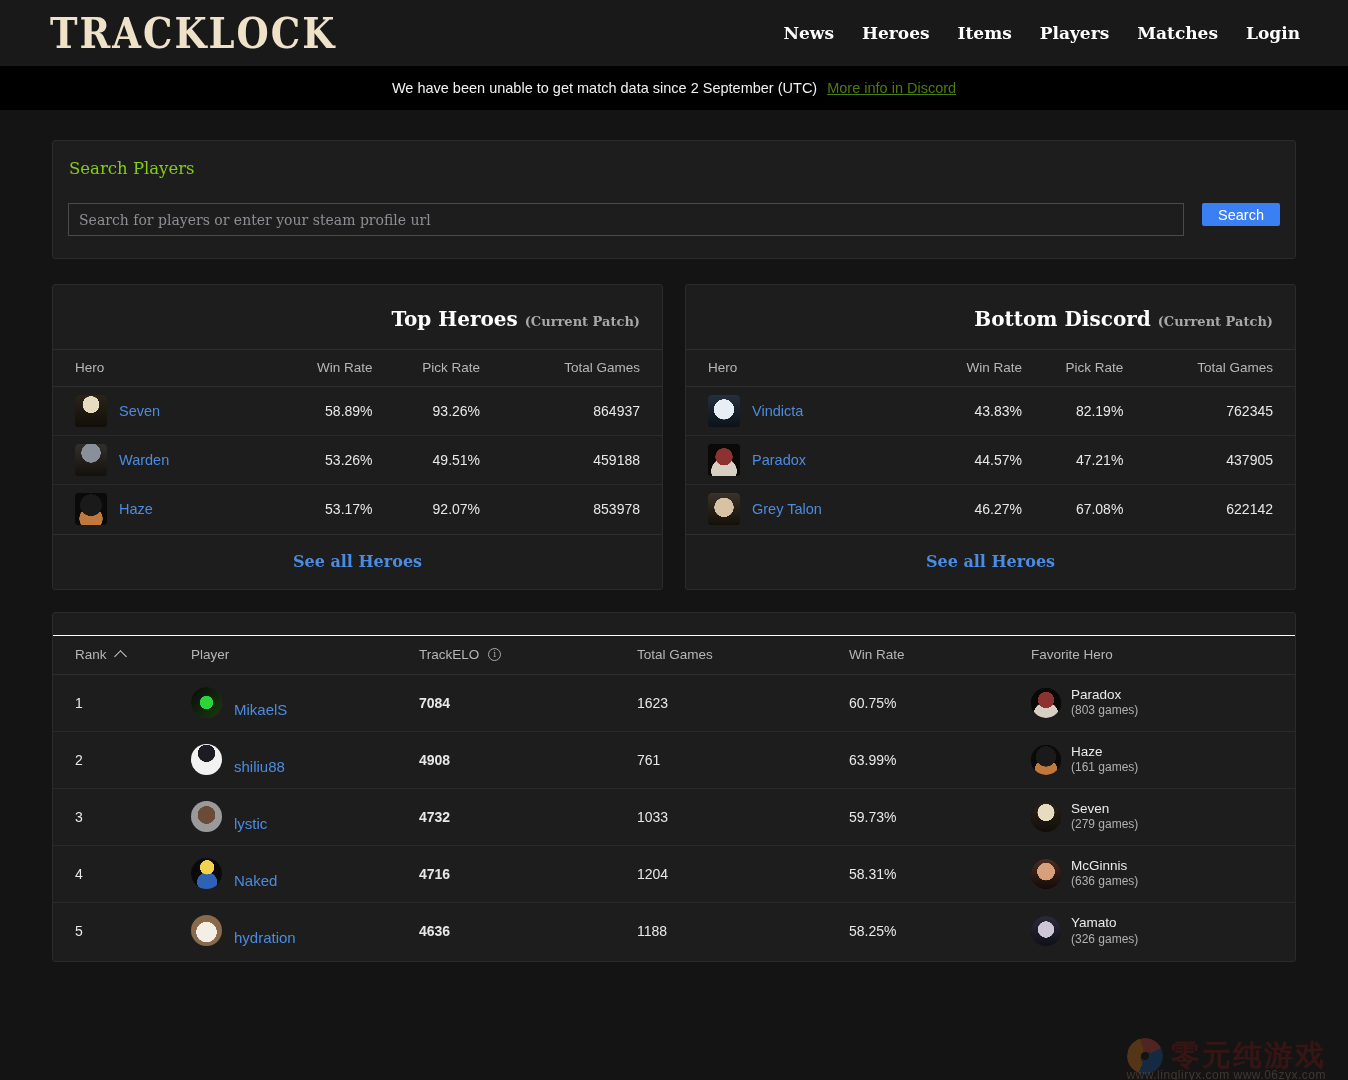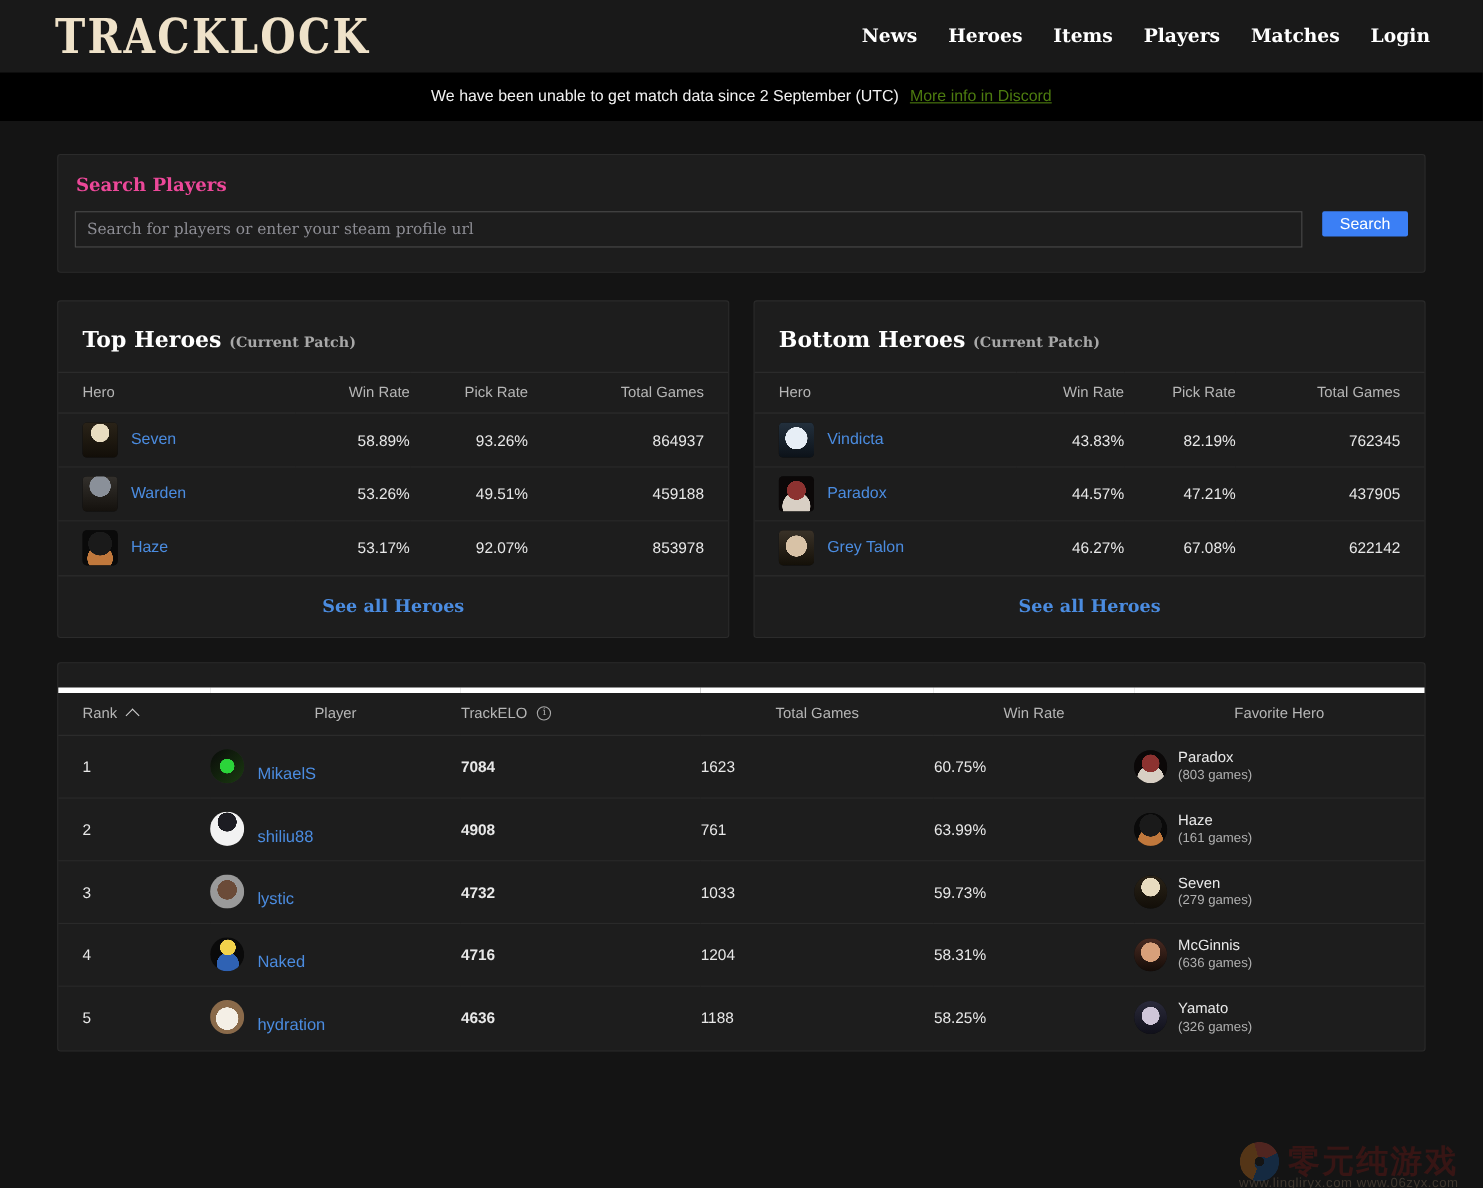--- a/index.html
+++ b/index.html
@@ -70,23 +70,23 @@
     background: #1d1d1d;
     border: 1px solid #2b2b2b;
     border-radius: 3px;
   }
 
   
   .search-card { padding: 18px 15px 22px 15px; }
   .search-title {
     font-family: "DejaVu Serif", serif;
     font-size: 16.5px;
-    font-weight: 700;
-    color: #ec4899;
-    margin: 0 0 14px 1px;
+    font-weight: 400;
+    color: #84cc16;
+    margin: 0 0 25px 1px;
   }
   .search-row { display: flex; gap: 0; }
   .search-input {
     flex: 1;
     height: 33px;
     background: #1d1d1d;
     border: 1px solid #4a4a4a;
     color: #ffffff;
     font-family: "DejaVu Serif", serif;
     font-size: 14px;
@@ -115,20 +115,21 @@
     gap: 22px;
     margin-top: 25px;
   }
   .hero-card { flex: 1; display: flex; flex-direction: column; }
   .hero-card-head { padding: 22px 22px 0 22px; }
   .card-title {
     font-family: "DejaVu Serif", serif;
     font-size: 20px;
     font-weight: 700;
     color: #ffffff;
+    text-align: right;
   }
   .card-title .sub {
     font-size: 13px;
     color: #a8a8a8;
     font-weight: 700;
   }
 
   table { width: 100%; border-collapse: collapse; }
 
   .hero-table { margin-top: 18px; }
@@ -203,23 +204,23 @@
     font-weight: 700;
     color: #3f7fdd;
     text-decoration: none;
   }
 
   .players-table { margin-top: 22px; }
   .players-table th {
     font-weight: 400;
     font-size: 13.5px;
     color: #b6b6b6;
-    text-align: center;
+    text-align: left;
     padding: 11px 0 12px 0;
-    border-top: 5px solid #ffffff;
+    border-top: 1px solid #ffffff;
     border-bottom: 1px solid #2e2e2e;
   }
   .players-table td {
     font-size: 14px;
     color: #e8e8e8;
     text-align: left;
     padding: 0;
     height: 57px;
     border-bottom: 1px solid #2a2a2a;
     vertical-align: middle;
@@ -406,21 +407,21 @@
         </tbody>
       </table>
       <div class="card-foot">
         <a href="#">See all Heroes</a>
       </div>
     </div>
 
     <div class="card hero-card">
       <div class="hero-card-head">
         <div class="card-title">
-          <span>Bottom Heroes</span>
+          <span>Bottom Discord</span>
           <span class="sub">(Current Patch)</span>
         </div>
       </div>
       <table class="hero-table">
         <thead>
           <tr>
             <th>Hero</th>
             <th>Win Rate</th>
             <th>Pick Rate</th>
             <th>Total Games</th>

